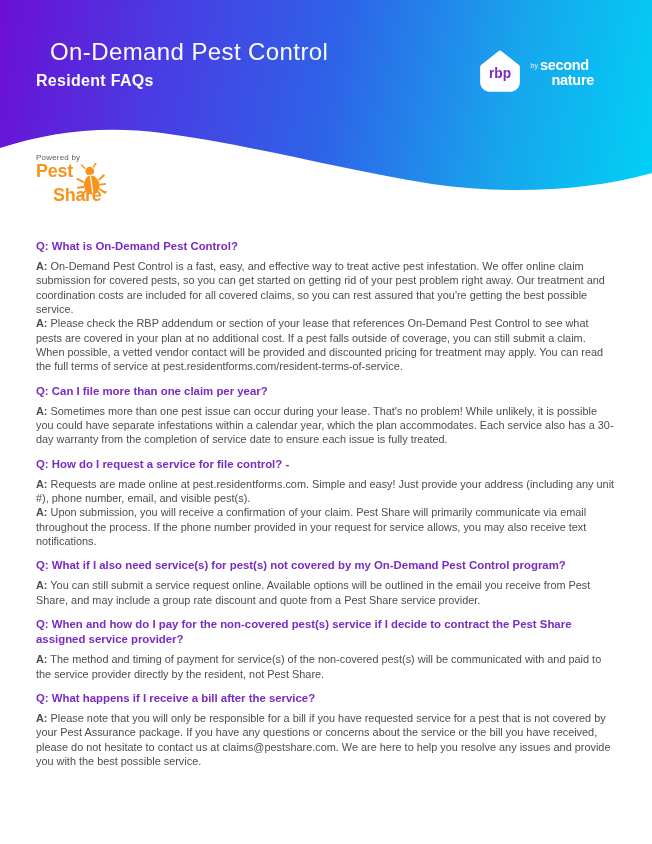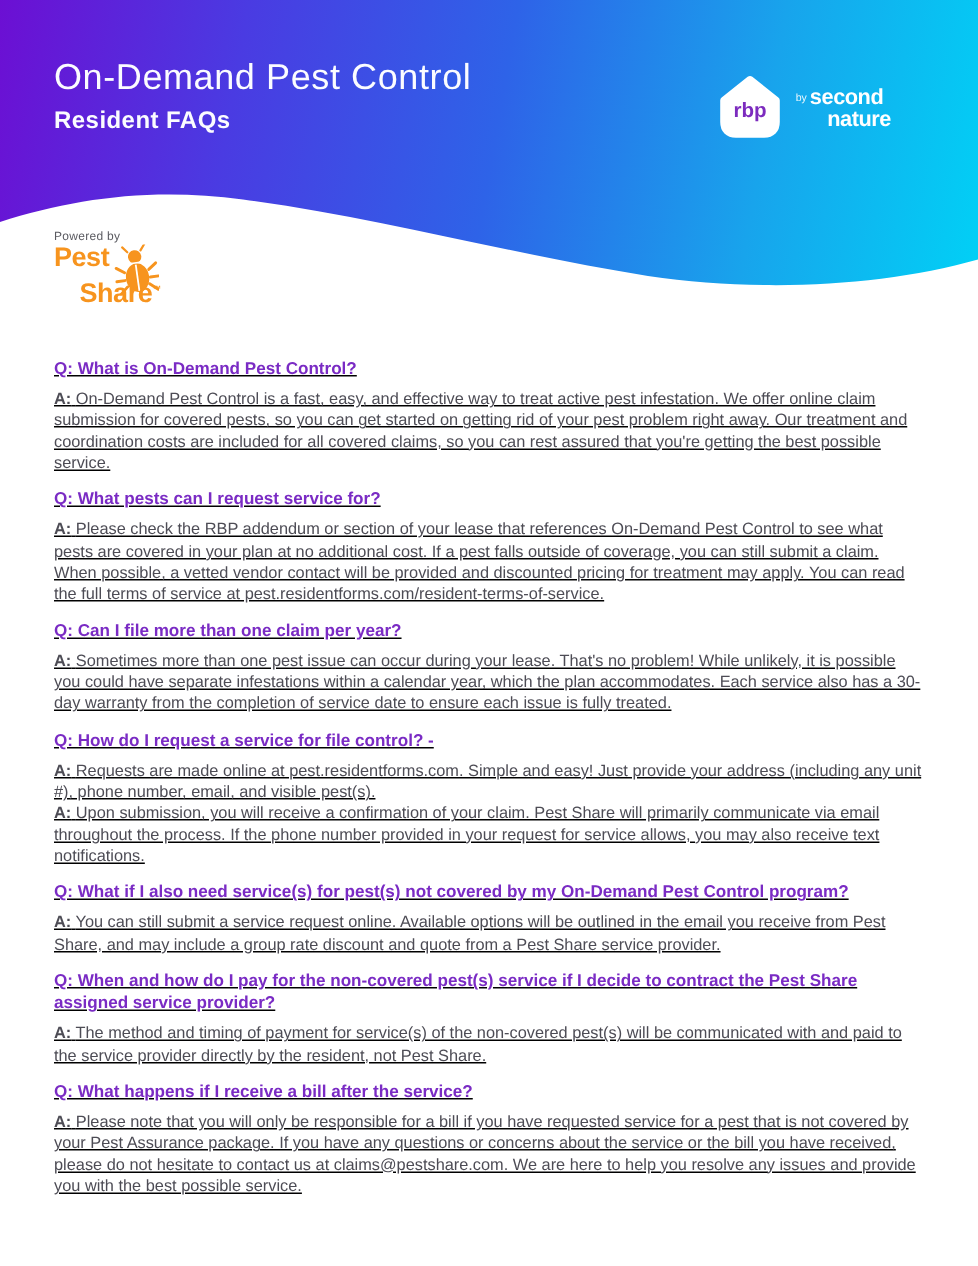--- a/index.html
+++ b/index.html
@@ -7,40 +7,40 @@
     width:652px;height:844px;margin:0 auto;position:relative;overflow:hidden;
     background:#ffffff;font-family:"Liberation Sans", sans-serif;
   }
   
   .header{
     position:relative;height:228px;
     background:linear-gradient(100deg,#6C0FD3 0%,#4A3BE2 24%,#2E63E8 50%,#18A4EC 76%,#00D2F6 100%);
   }
   .wave{position:absolute;left:0;top:0;width:100%;height:100%;display:block;}
   .titles{position:absolute;left:36px;top:38px;color:#FBFCFF;}
-  .title-line1{font-size:24px;font-weight:400;letter-spacing:.4px;}
+  .title-line1{font-size:24px;font-weight:400;letter-spacing:.4px;margin-left:14px;}
   .title-line2{font-size:16px;font-weight:700;margin-top:6px;letter-spacing:.3px;}
   
   .rbp-logo{position:absolute;top:46px;right:58px;display:flex;align-items:center;gap:4px;}
   .rbp-house{width:52px;height:52px;display:block;}
   .sn-text{color:#ffffff;line-height:14px;}
   .sn-line1{display:flex;align-items:flex-start;}
   .sn-by{font-size:7px;margin-right:2px;margin-top:1px;opacity:.9;}
   .sn-second,.sn-line2{font-size:14.5px;font-weight:700;letter-spacing:-.3px;}
   .sn-line2{margin-left:21px;}
   
   .powered{position:absolute;left:36px;top:153px;width:120px;}
   .powered-label{font-size:8px;color:#5A5A60;letter-spacing:.2px;}
   .ps-row1{display:flex;margin-top:1px;}
   .ps-pest,.ps-share{color:#F7941E;font-weight:700;font-size:18px;letter-spacing:-.3px;line-height:17px;}
   .ps-bug{width:30px;height:34px;margin-left:3px;margin-bottom:-10px;}
   .ps-row2{margin-left:17px;position:relative;z-index:1;}
   .ps-tm{font-size:6px;color:#F7941E;vertical-align:super;font-weight:700;}
   
-  .faqs{padding:1px 36px 0 36px;text-decoration:underline;}
+  .faqs{padding:1px 36px 0 36px;}
   .faq-q{
     color:#7A2BC4;font-size:11.4px;font-weight:700;line-height:1.32;
     margin:10px 0 5px 0;
   }
   .faq-a{
     color:#4D4C55;font-size:10.9px;line-height:1.315;margin:0;
   }
   .a-prefix{font-weight:700;}
 </style>
 </head>
@@ -104,21 +104,20 @@
 
   <main class="faqs">
 
     <section class="faq">
       <h2 class="faq-q">Q: What is On-Demand Pest Control?</h2>
       <p class="faq-a"><strong class="a-prefix">A:</strong>
         <span>On-Demand Pest Control is a fast, easy, and effective way to treat active pest infestation. We offer online claim submission for covered pests, so you can get started on getting rid of your pest problem right away. Our treatment and coordination costs are included for all covered claims, so you can rest assured that you're getting the best possible service.</span></p>
     </section>
 
     <section class="faq">
-      <h2 class="faq-q">Q: What pests can I request service for?</h2>
       <p class="faq-a"><strong class="a-prefix">A:</strong>
         <span>Please check the RBP addendum or section of your lease that references On-Demand Pest Control to see what pests are covered in your plan at no additional cost. If a pest falls outside of coverage, you can still submit a claim. When possible, a vetted vendor contact will be provided and discounted pricing for treatment may apply. You can read the full terms of service at pest.residentforms.com/resident-terms-of-service.</span></p>
     </section>
 
     <section class="faq">
       <h2 class="faq-q">Q: Can I file more than one claim per year?</h2>
       <p class="faq-a"><strong class="a-prefix">A:</strong>
         <span>Sometimes more than one pest issue can occur during your lease. That's no problem! While unlikely, it is possible you could have separate infestations within a calendar year, which the plan accommodates. Each service also has a 30-day warranty from the completion of service date to ensure each issue is fully treated.</span></p>
     </section>
 

